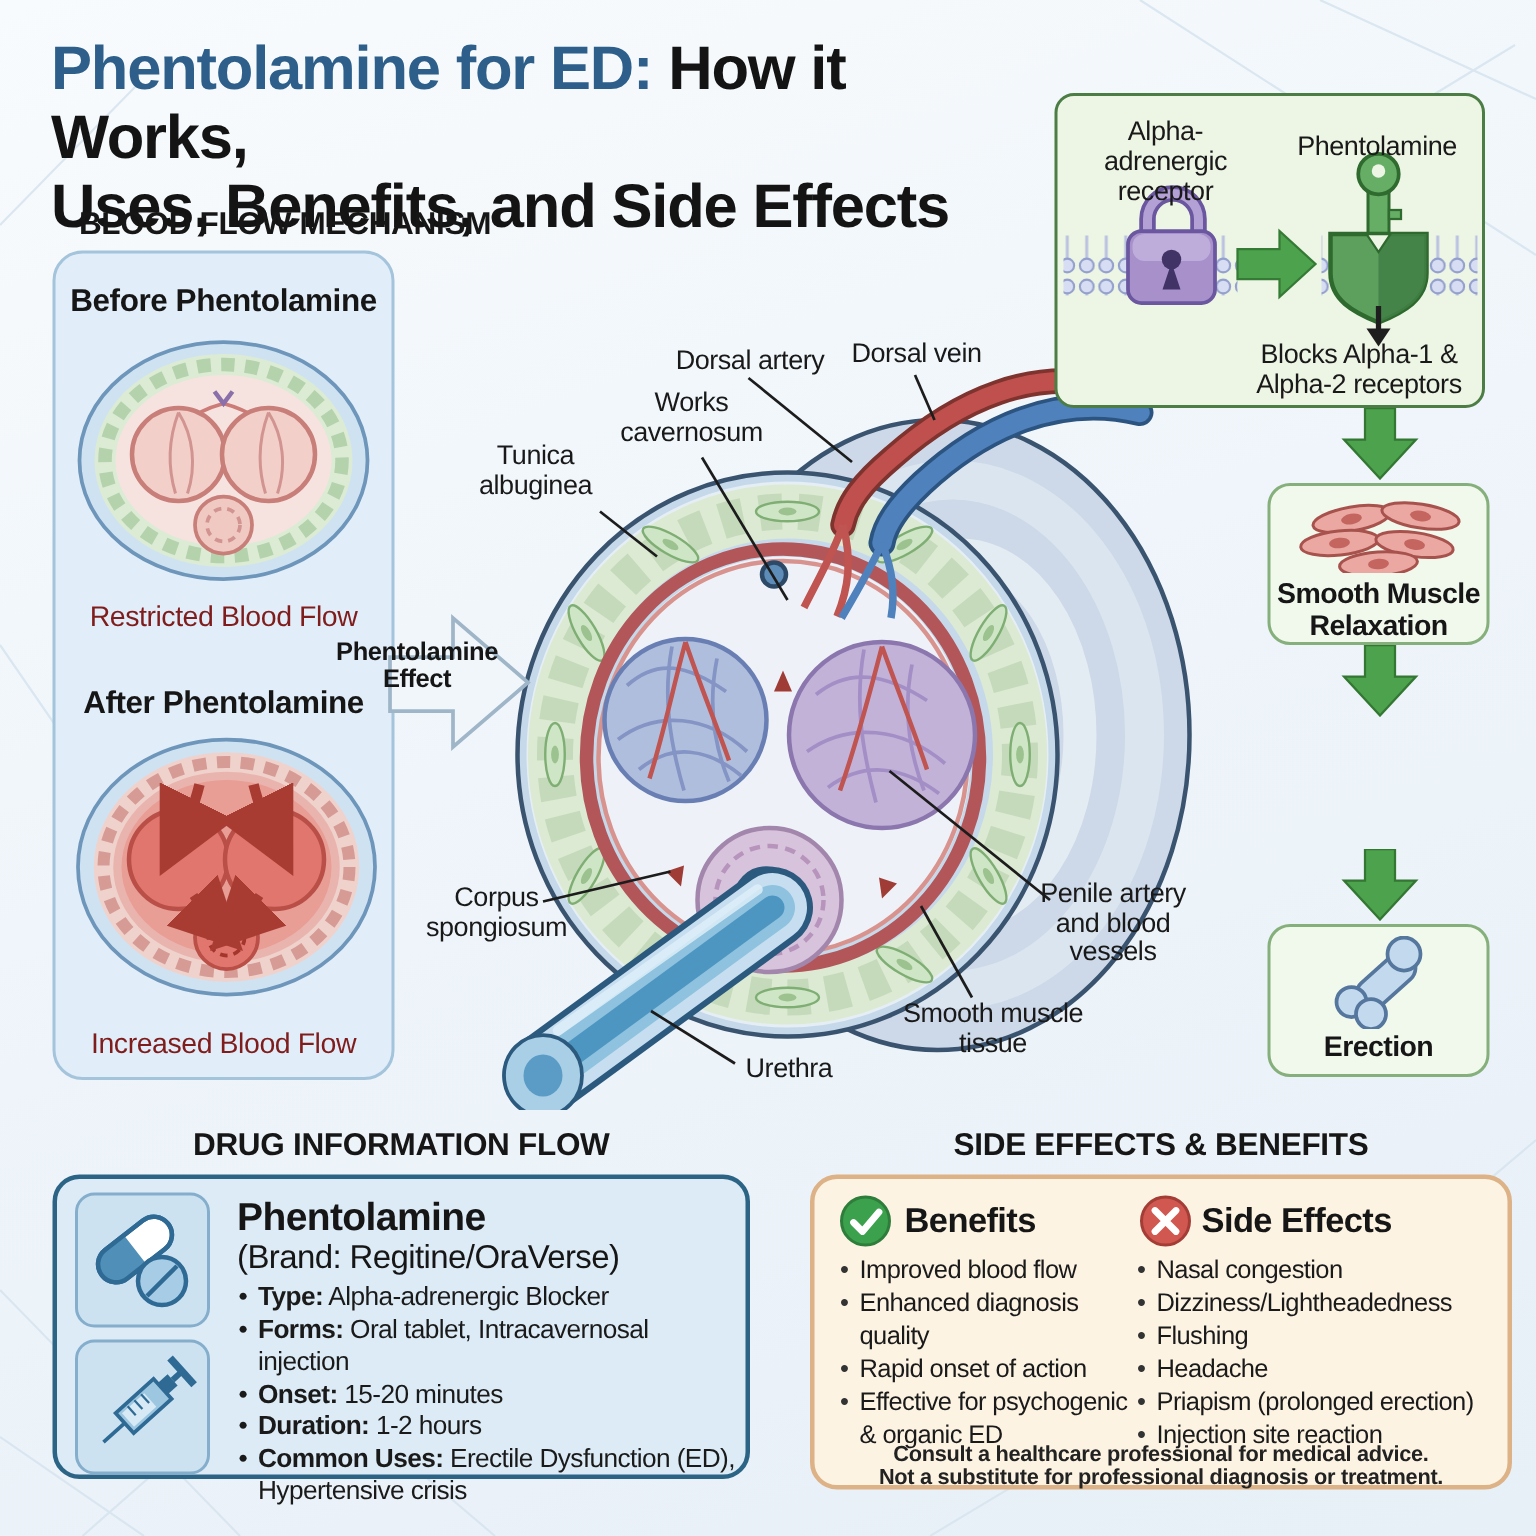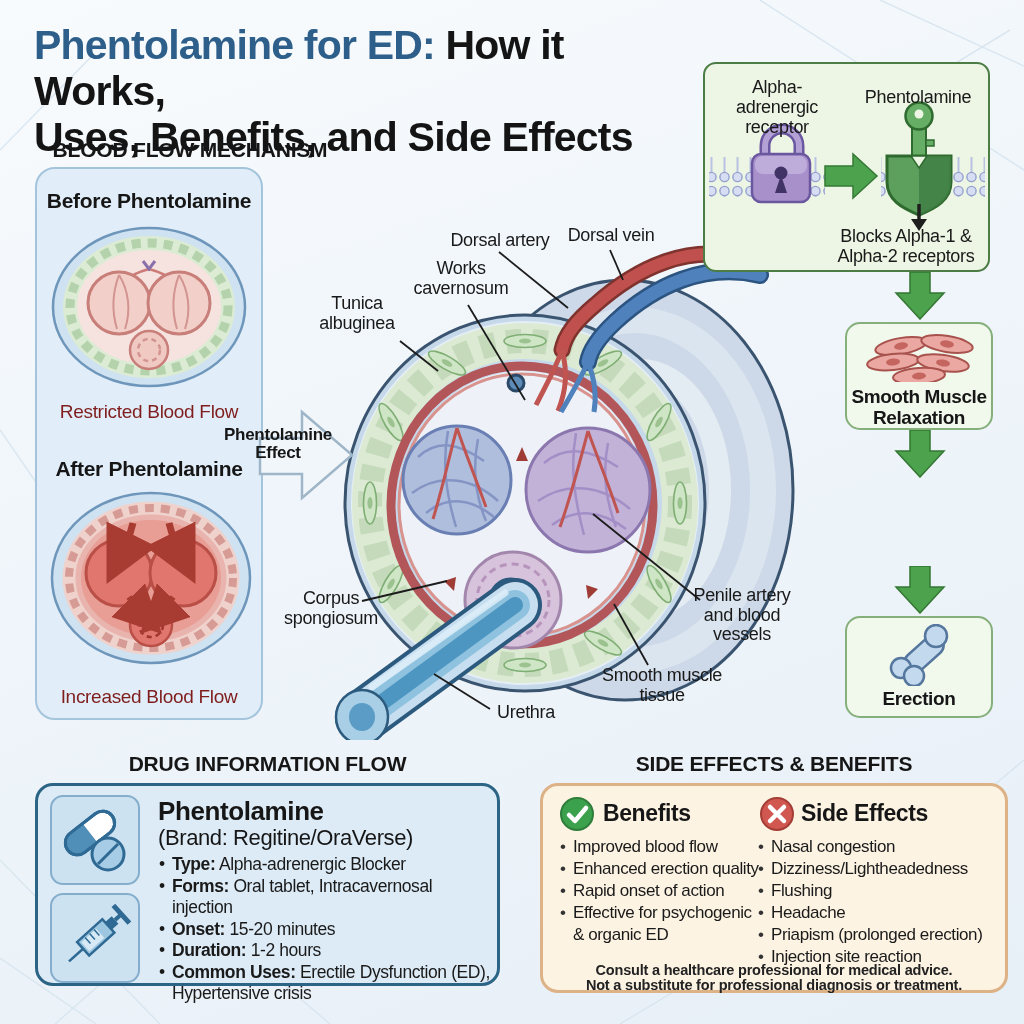--- a/index.html
+++ b/index.html
@@ -380,21 +380,21 @@
     <div class="fx-head" style="left:60px;top:14px">Benefits</div>
 
     <svg class="abs" style="left:216px;top:10px" width="36" height="36" viewBox="0 0 36 36">
       <circle cx="18" cy="18" r="16" fill="#d15850" stroke="#a33d36" stroke-width="2"></circle>
       <path d="M11,11 L25,25 M25,11 L11,25" stroke="#ffffff" stroke-width="4.5" stroke-linecap="round"></path>
     </svg>
     <div class="fx-head" style="left:258px;top:14px">Side Effects</div>
 
     <ul class="fx-list" style="left:16px;top:50px;width:200px">
       <li>Improved blood flow</li>
-      <li>Enhanced erection quality</li>
+      <li>Enhanced diagnosis quality</li>
       <li>Rapid onset of action</li>
       <li>Effective for psychogenic &amp; organic ED</li>
     </ul>
 
     <ul class="fx-list" style="left:214px;top:50px;width:246px">
       <li>Nasal congestion</li>
       <li>Dizziness/Lightheadedness</li>
       <li>Flushing</li>
       <li>Headache</li>
       <li>Priapism (prolonged erection)</li>

